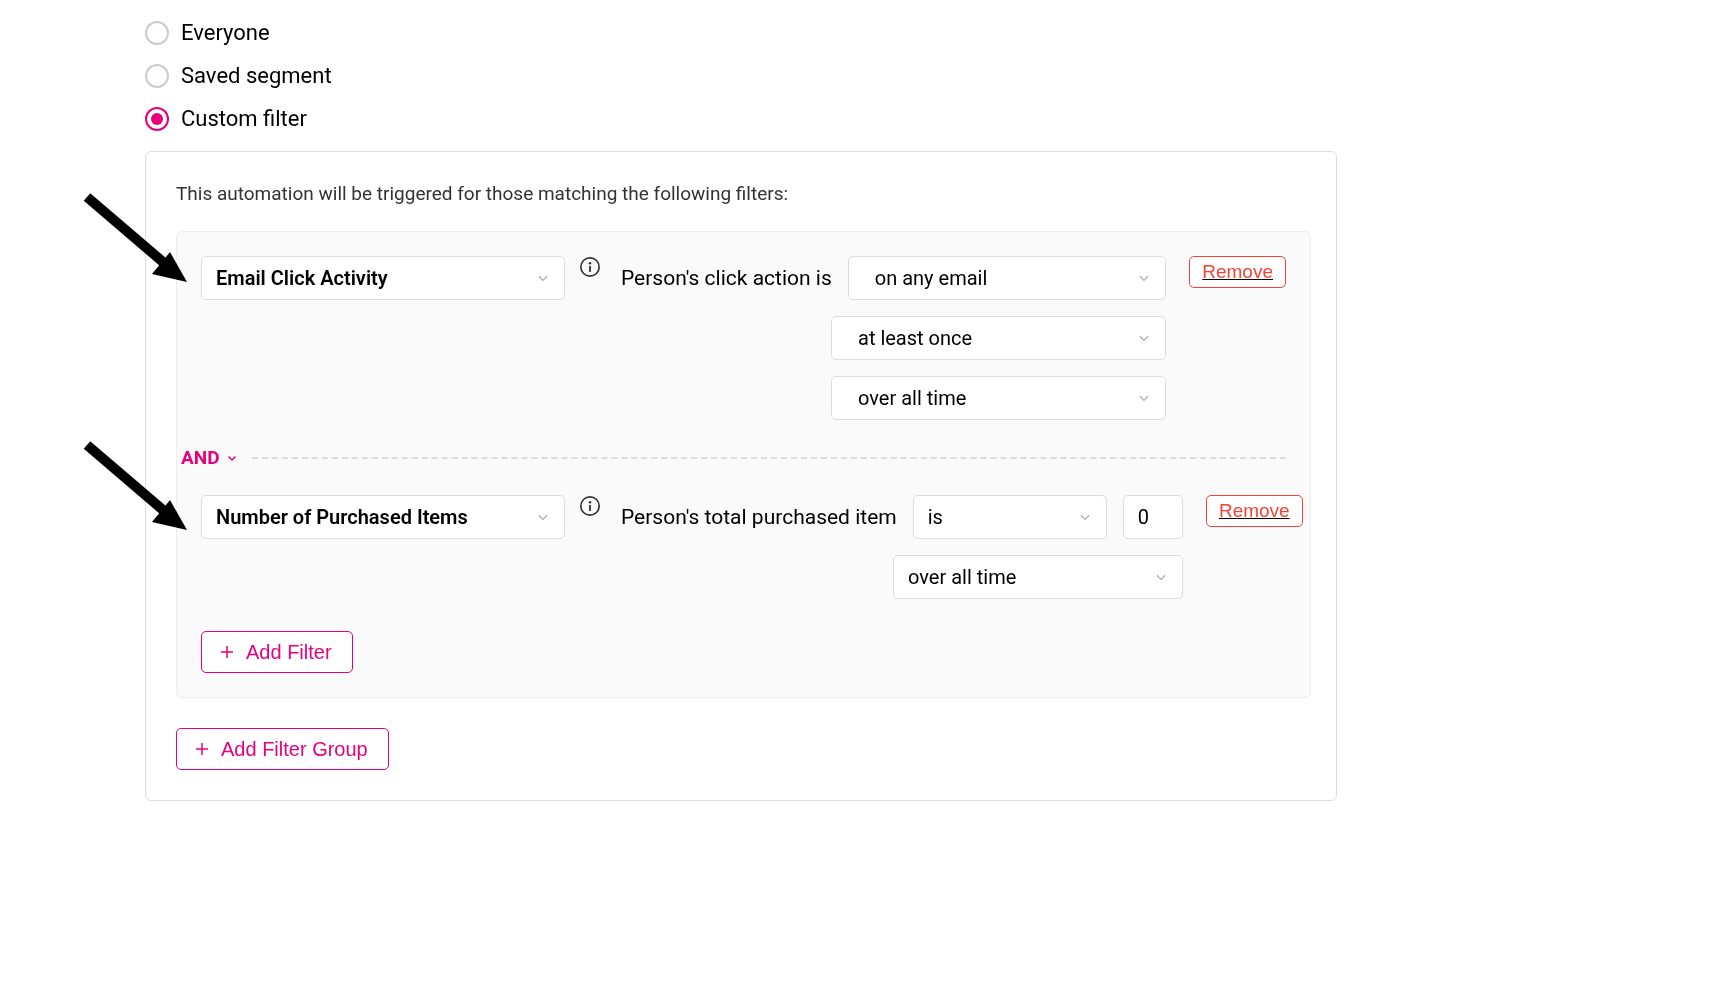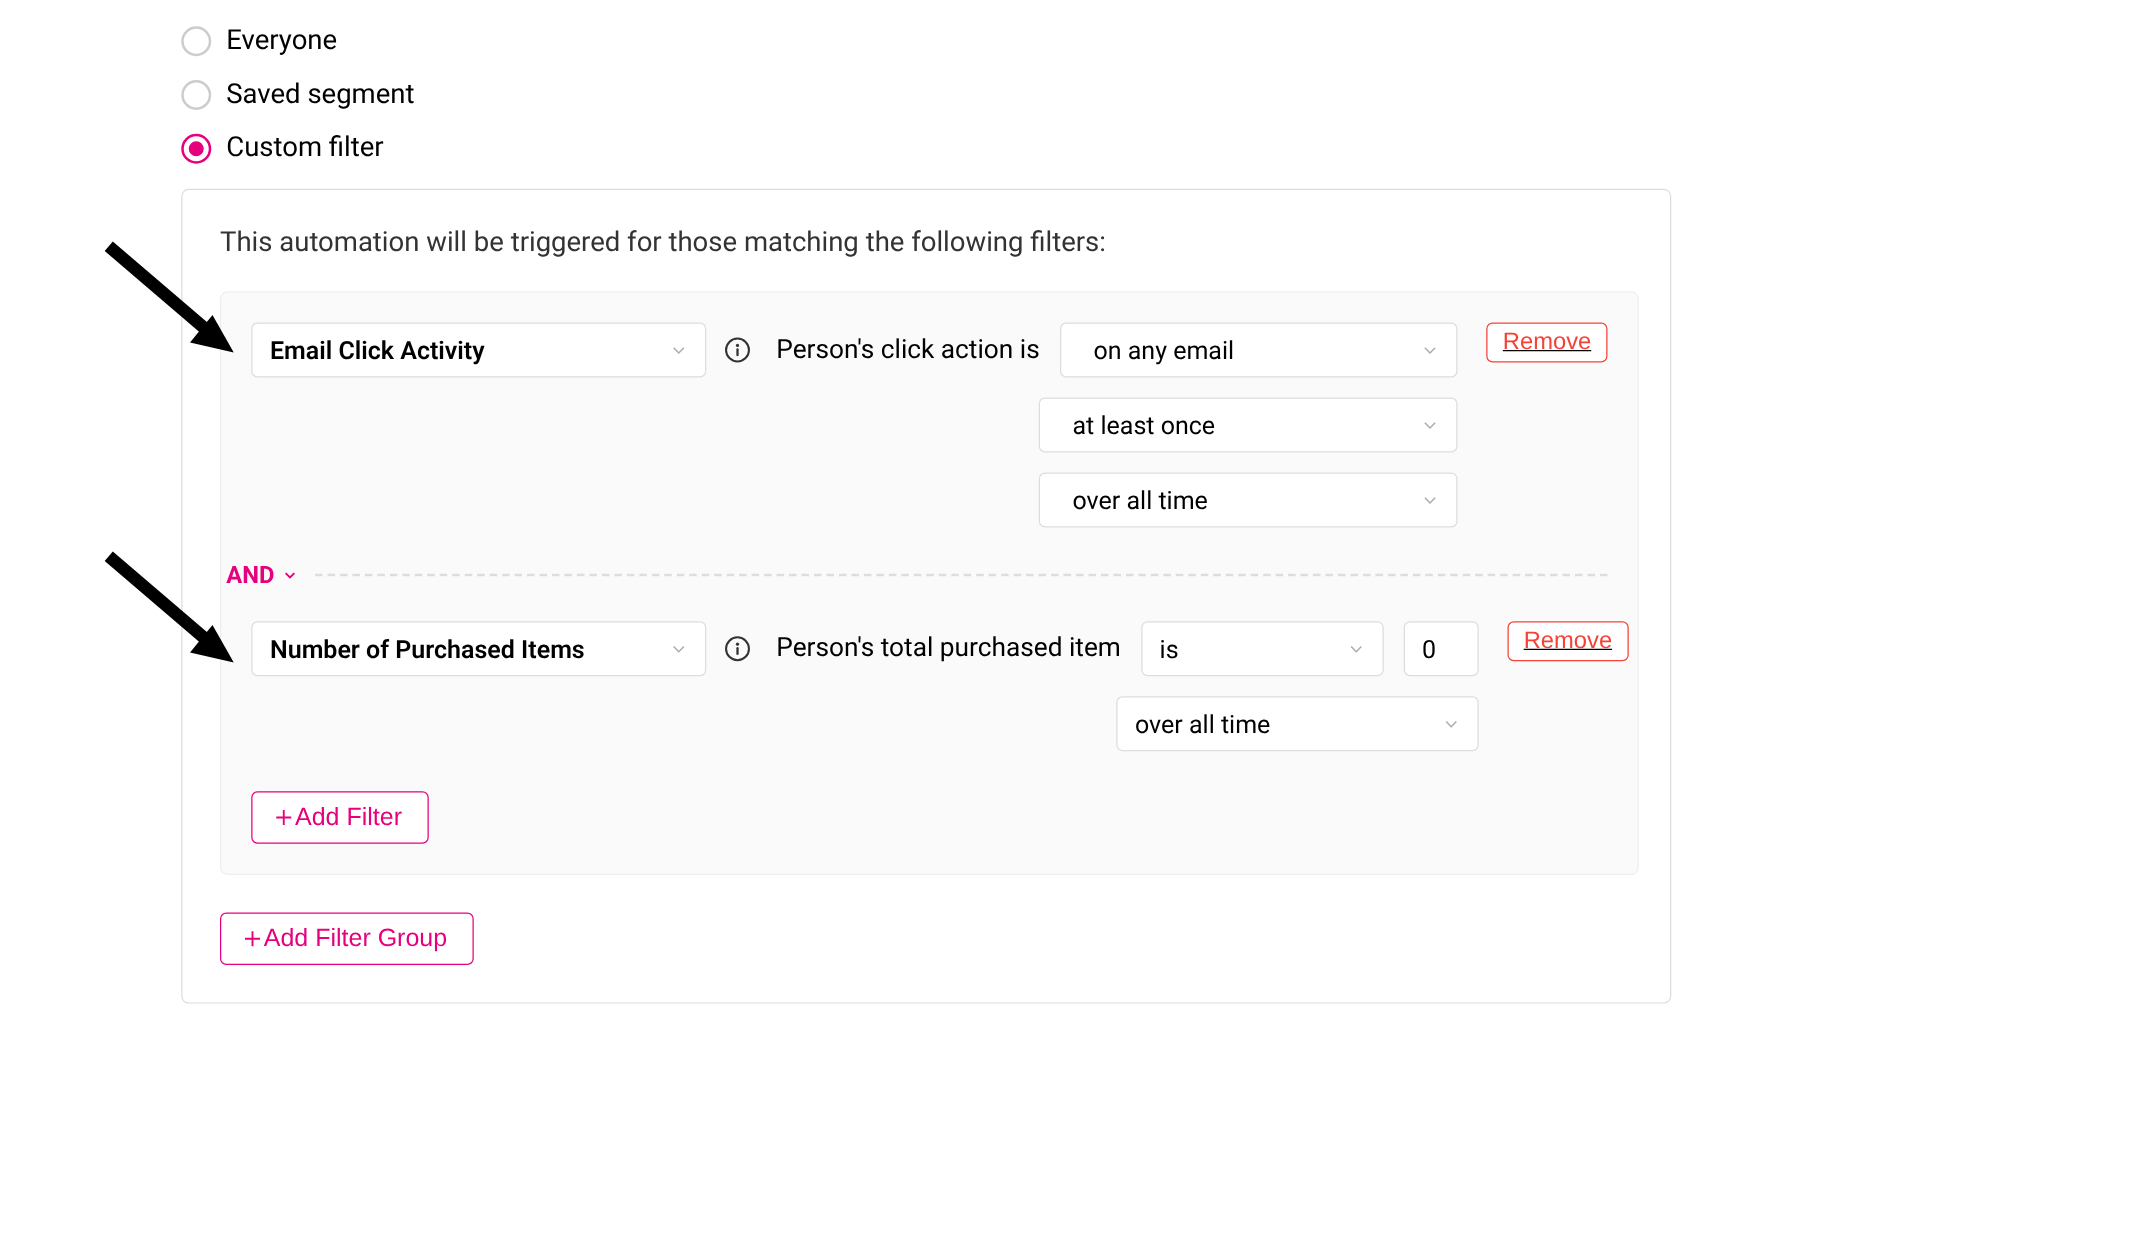--- a/index.html
+++ b/index.html
@@ -62,21 +62,21 @@
 
     
     .filter-panel {
       border: 1px solid #ddd;
       border-radius: 6px;
       padding: 30px 25px 30px 30px;
       width: 1192px;
     }
 
     .intro-text {
-      font-size: 22px;
+      font-size: 19px;
       margin-bottom: 26px;
       color: #333;
     }
 
     
     .filter-group {
       background: #fafafa;
       border: 1px solid #eee;
       border-radius: 6px;
       padding: 24px 0;
@@ -85,21 +85,20 @@
     .filter-row {
       display: grid;
       grid-template-columns: 400px 1fr 100px;
       align-items: flex-start;
       padding: 0 24px;
       column-gap: 20px;
     }
 
     .filter-attr-col {
       display: flex;
-      align-items: center;
       gap: 14px;
     }
 
     .select-fake {
       display: flex;
       align-items: center;
       justify-content: space-between;
       background: #fff;
       border: 1px solid #ddd;
       border-radius: 5px;
@@ -242,20 +241,21 @@
     .pink-btn {
       border: 1px solid #E6007E;
       color: #E6007E;
       background: #fff;
       border-radius: 5px;
       height: 42px;
       padding: 0 20px 0 16px;
       font-size: 20px;
       display: inline-flex;
       align-items: center;
+      gap: 10px;
       cursor: pointer;
     }
 
     .pink-btn .plus-icon svg {
       width: 18px;
       height: 18px;
       display: block;
     }
 
     .add-filter-wrap {

